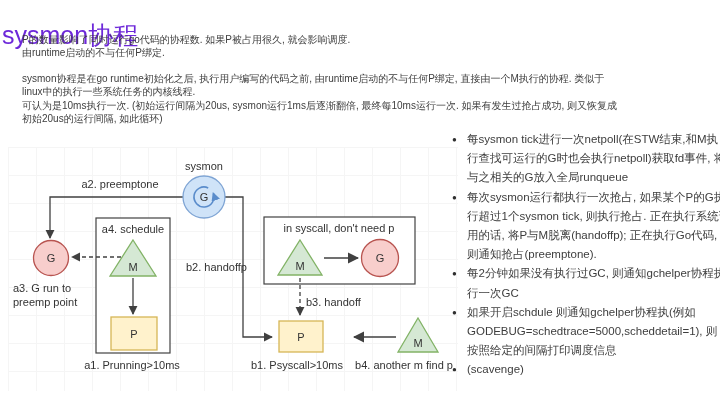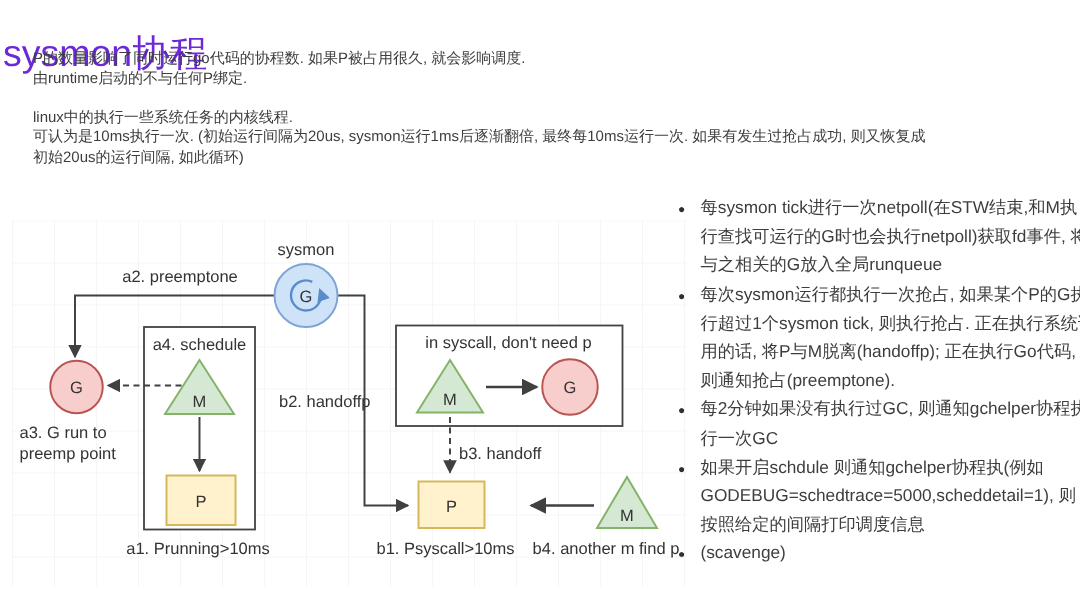--- a/index.html
+++ b/index.html
@@ -34,20 +34,21 @@
 <body>
 
 <h1 class="title">sysmon协程</h1>
 
 <div class="paras">
   <div class="para1">
     <div class="line">P的数量影响了同时运行go代码的协程数. 如果P被占用很久, 就会影响调度.</div>
     <div class="line">由runtime启动的不与任何P绑定.</div>
   </div>
   <div class="para2">
+    <div class="line">sysmon协程是在go runtime初始化之后, 执行用户编写的代码之前, 由runtime启动的不与任何P绑定, 直接由一个M执行的协程. 类似于</div>
     <div class="line">linux中的执行一些系统任务的内核线程.</div>
     <div class="line">可认为是10ms执行一次. (初始运行间隔为20us, sysmon运行1ms后逐渐翻倍, 最终每10ms运行一次. 如果有发生过抢占成功, 则又恢复成</div>
     <div class="line">初始20us的运行间隔, 如此循环)</div>
   </div>
 </div>
 
 <ul class="bullets">
   <li>
     <span class="bdot">●</span>
     <div class="btext">

